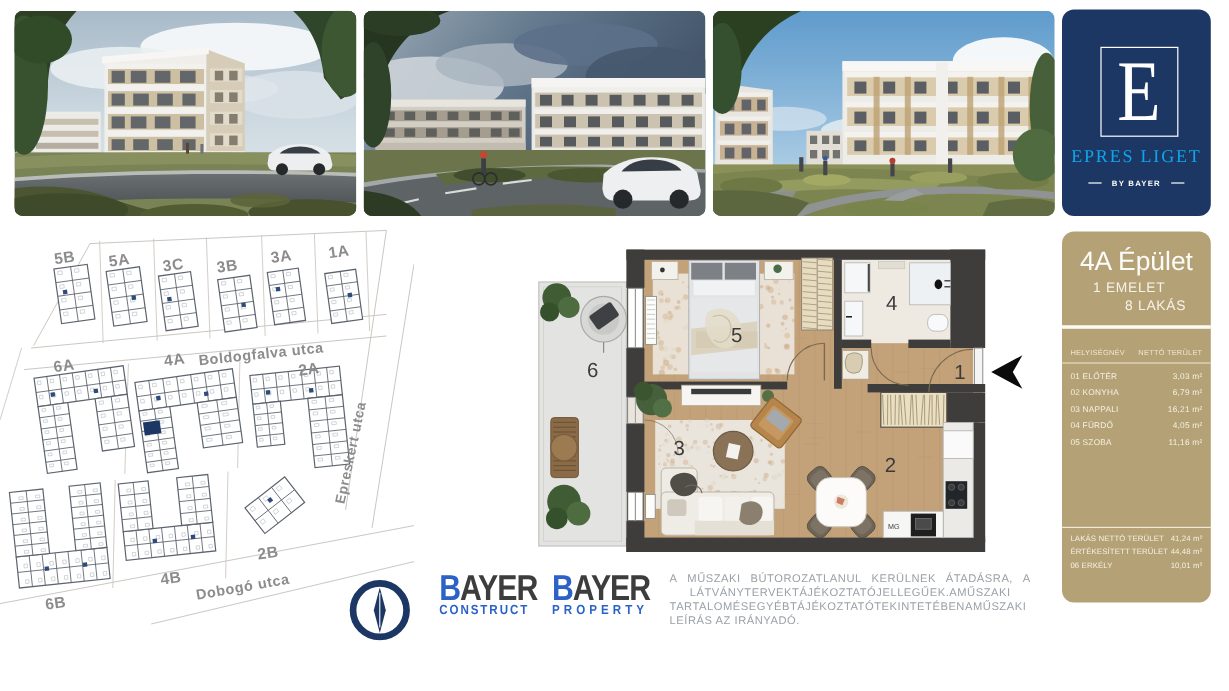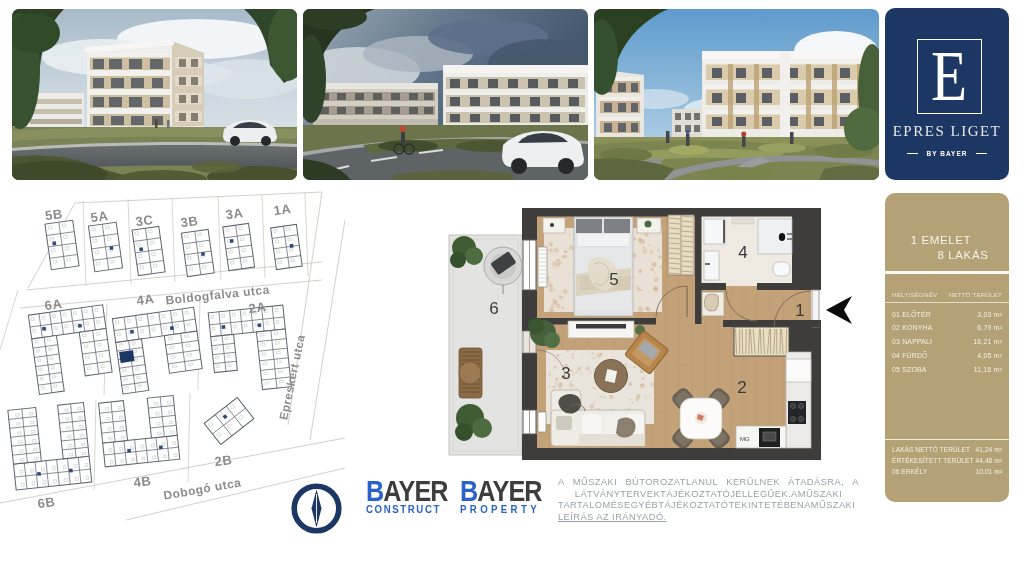--- a/index.html
+++ b/index.html
@@ -357,25 +357,26 @@
   <ellipse cx="278" cy="80" rx="14" ry="45" fill="#47603a"></ellipse>
   <ellipse cx="270" cy="120" rx="20" ry="22" fill="#506b40"></ellipse>
 </svg>
 </div>
 
 <div class="abs" style="left:885px;top:8px;width:124px;height:172px;background:#1d3765;border-radius:10px;">
   <div class="abs" style="left:32px;top:31px;width:63px;height:73px;border:1.2px solid #ffffff;"></div>
   <div class="abs" style="left:32px;top:31px;width:63px;height:73px;display:flex;align-items:center;justify-content:center;">
      <span style="font-family:'Liberation Serif',serif;font-size:72px;color:#ffffff;transform:scaleX(0.82);line-height:1;">E</span>
   </div>
-  <div class="abs" style="left:0;top:115px;width:124px;text-align:center;font-family:'Liberation Serif',serif;font-size:15px;letter-spacing:1.5px;color:#e5e5e5;">EPRES LIGET</div>
+  <div class="abs" style="left:0;top:115px;width:124px;text-align:center;font-family:'Liberation Serif',serif;font-size:15px;letter-spacing:1.5px;color:#0ea5e9;">EPRES LIGET</div>
   <div class="abs" style="left:0;top:142px;width:124px;text-align:center;font-size:6.5px;font-weight:bold;letter-spacing:1px;color:#ffffff;"><span style="display:inline-block;width:11px;height:1px;background:#fff;vertical-align:2px;"></span>&nbsp;&nbsp; BY BAYER &nbsp;&nbsp;<span style="display:inline-block;width:11px;height:1px;background:#fff;vertical-align:2px;"></span></div>
 </div>
 
 <div class="abs" style="left:885px;top:193px;width:124px;height:309px;background:#b4a176;border-radius:10px;color:#ffffff;">
+  <div class="abs" style="left:0;top:12px;width:124px;text-align:center;font-size:22px;color:#fdfcf8;">4A Épület</div>
   <div class="abs" style="left:0;top:41px;width:112px;text-align:center;font-size:11.5px;letter-spacing:0.6px;color:#f6f2e7;">1 EMELET</div>
   <div class="abs" style="left:0;top:55.5px;width:124px;text-align:center;font-size:11.5px;letter-spacing:0.6px;color:#f6f2e7;padding-left:16px;">8 LAKÁS</div>
   <div class="abs" style="left:0;top:78px;width:124px;height:2.5px;background:#fbf9f2;"></div>
   <div class="abs" style="left:7px;top:98px;width:110px;display:flex;justify-content:space-between;font-size:6.2px;letter-spacing:0.2px;color:#ece4cd;white-space:nowrap;">
     <span>HELYISÉGNÉV</span>
       <span>NETTÓ TERÜLET</span>
   </div>
   <div class="abs" style="left:0;top:108.5px;width:124px;height:1px;background:#e5ddc5;"></div>
   <div class="abs" style="left:7px;top:117.5px;width:110px;font-size:6.9px;letter-spacing:0.2px;color:#f6f1e2;">
     <div style="display:flex;justify-content:space-between;white-space:nowrap;height:13.8px;">
@@ -1421,14 +1422,14 @@
     </div>
   <div style="display:flex;height:11.7px;">
       <span>TARTALOM</span>
       <span>ÉS</span>
       <span>EGYÉB</span>
       <span>TÁJÉKOZTATÓ</span>
       <span>TEKINTETÉBEN</span>
       <span>A</span>
       <span>MŰSZAKI</span>
     </div>
-  <div style="height:11.7px;text-decoration:underline;">LEÍRÁS AZ IRÁNYADÓ.</div>
+  <div style="height:11.7px;">LEÍRÁS AZ IRÁNYADÓ.</div>
 </div>
 
 </body></html>

